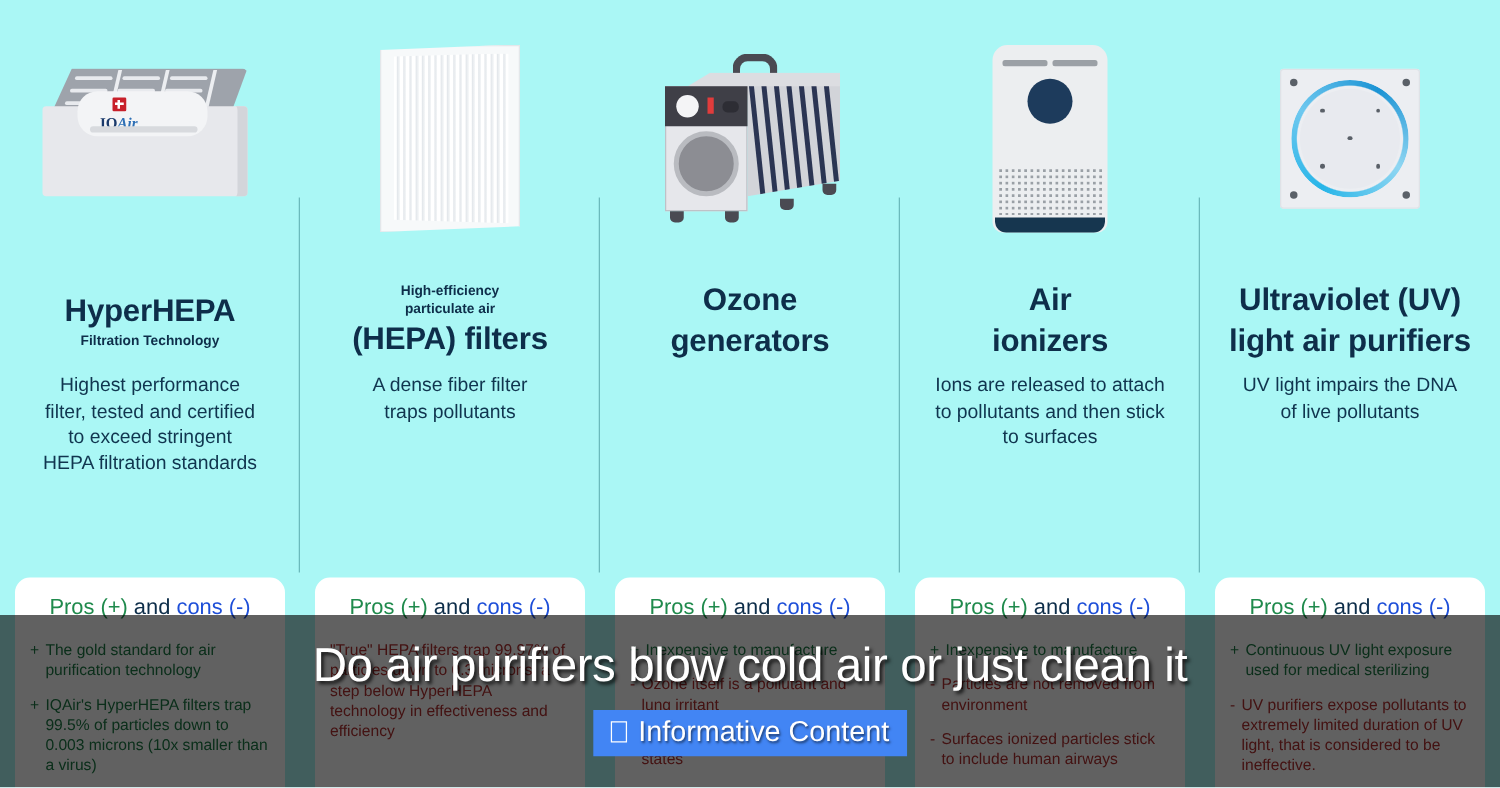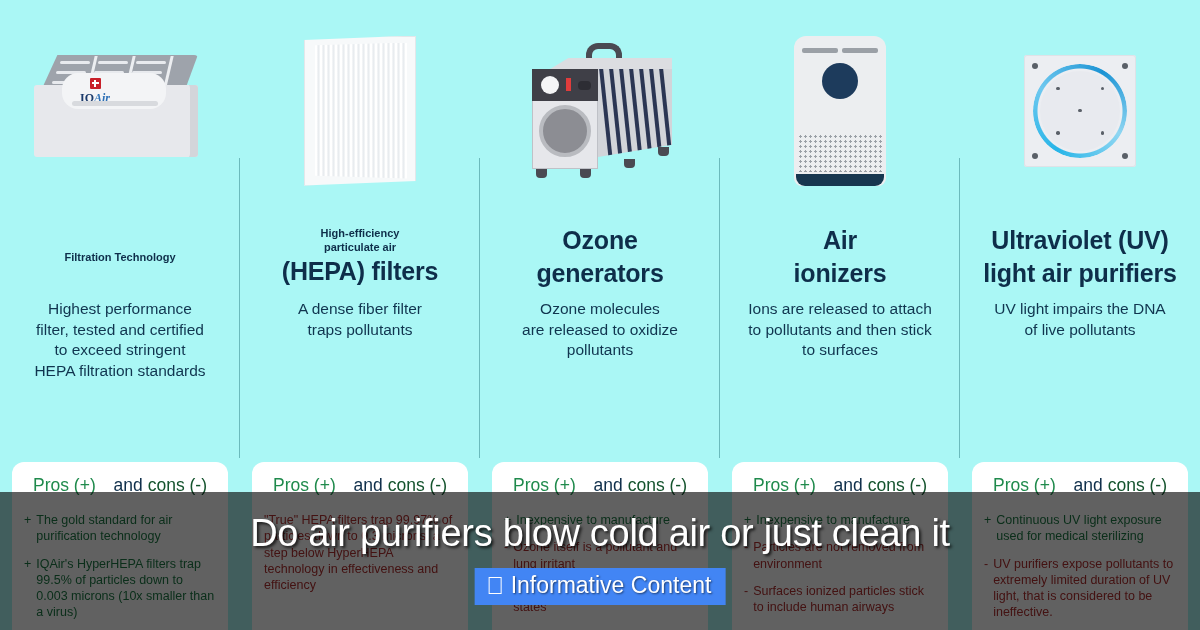--- a/index.html
+++ b/index.html
@@ -238,22 +238,22 @@
     border-radius: 12px 12px 0 0;
     padding: 13px 12px 0 12px;
   }
   .card-head {
     text-align: center;
     font-size: 17.5px;
     margin-bottom: 16px;
     white-space: nowrap;
   }
   .card-head .pro { color: #1f8a4c; }
-  .card-head .and { color: #0e2e4a; padding-left: 13px; }
-  .card-head .con { color: #14532d; }
+  .card-head .and { color: #0e2e4a; }
+  .card-head .con { color: #1d4ed8; }
   .pc-list { font-size: 12.5px; line-height: 1.30; }
   .pc-item { display: flex; gap: 5px; margin-bottom: 11px; }
   .pc-item .sign { flex: 0 0 auto; }
   .pc-item.pro, .pc-item.pro .sign { color: #1d7a45; }
   .pc-item.con, .pc-item.con .sign { color: #b03030; }
 
   
   .scrim {
     position: absolute; left: 0; right: 0; bottom: 0; height: 138px;
     background: rgba(0,0,0,0.62);
@@ -311,20 +311,21 @@
           <div class="body"></div>
           <div class="plate"></div>
           <div class="logo">
             <span class="cross"></span>
             <span>IQ<i>Air</i></span>
           </div>
           <div class="bar"></div>
         </div>
       </div>
       <div class="titles">
+        <div class="t-lg">HyperHEPA</div>
         <div class="t-sm">Filtration Technology</div>
       </div>
       <div class="desc">Highest performance<br>filter, tested and certified<br>to exceed stringent<br>HEPA filtration standards</div>
 
       <div class="card">
         <div class="card-head">
           <span class="pro">Pros (+)</span><span class="and"> and </span><span class="con">cons (-)</span>
         </div>
         <div class="pc-list">
           <div class="pc-item pro">
@@ -386,21 +387,20 @@
           <div class="fan"></div>
           <div class="foot" style="left:16px;"></div>
           <div class="foot" style="left:60px;"></div>
           <div class="foot" style="left:104px;bottom:10px;"></div>
           <div class="foot" style="left:138px;bottom:22px;"></div>
         </div>
       </div>
       <div class="titles">
         <div class="t-lg">Ozone<br>generators</div>
       </div>
-      <div class="desc">Ozone molecules<br>are released to oxidize<br>pollutants</div>
 
       <div class="card">
         <div class="card-head">
           <span class="pro">Pros (+)</span><span class="and"> and </span><span class="con">cons (-)</span>
         </div>
         <div class="pc-list">
           <div class="pc-item pro">
             <span class="sign">+</span>
             <span>Inexpensive to manufacture</span>
           </div>

